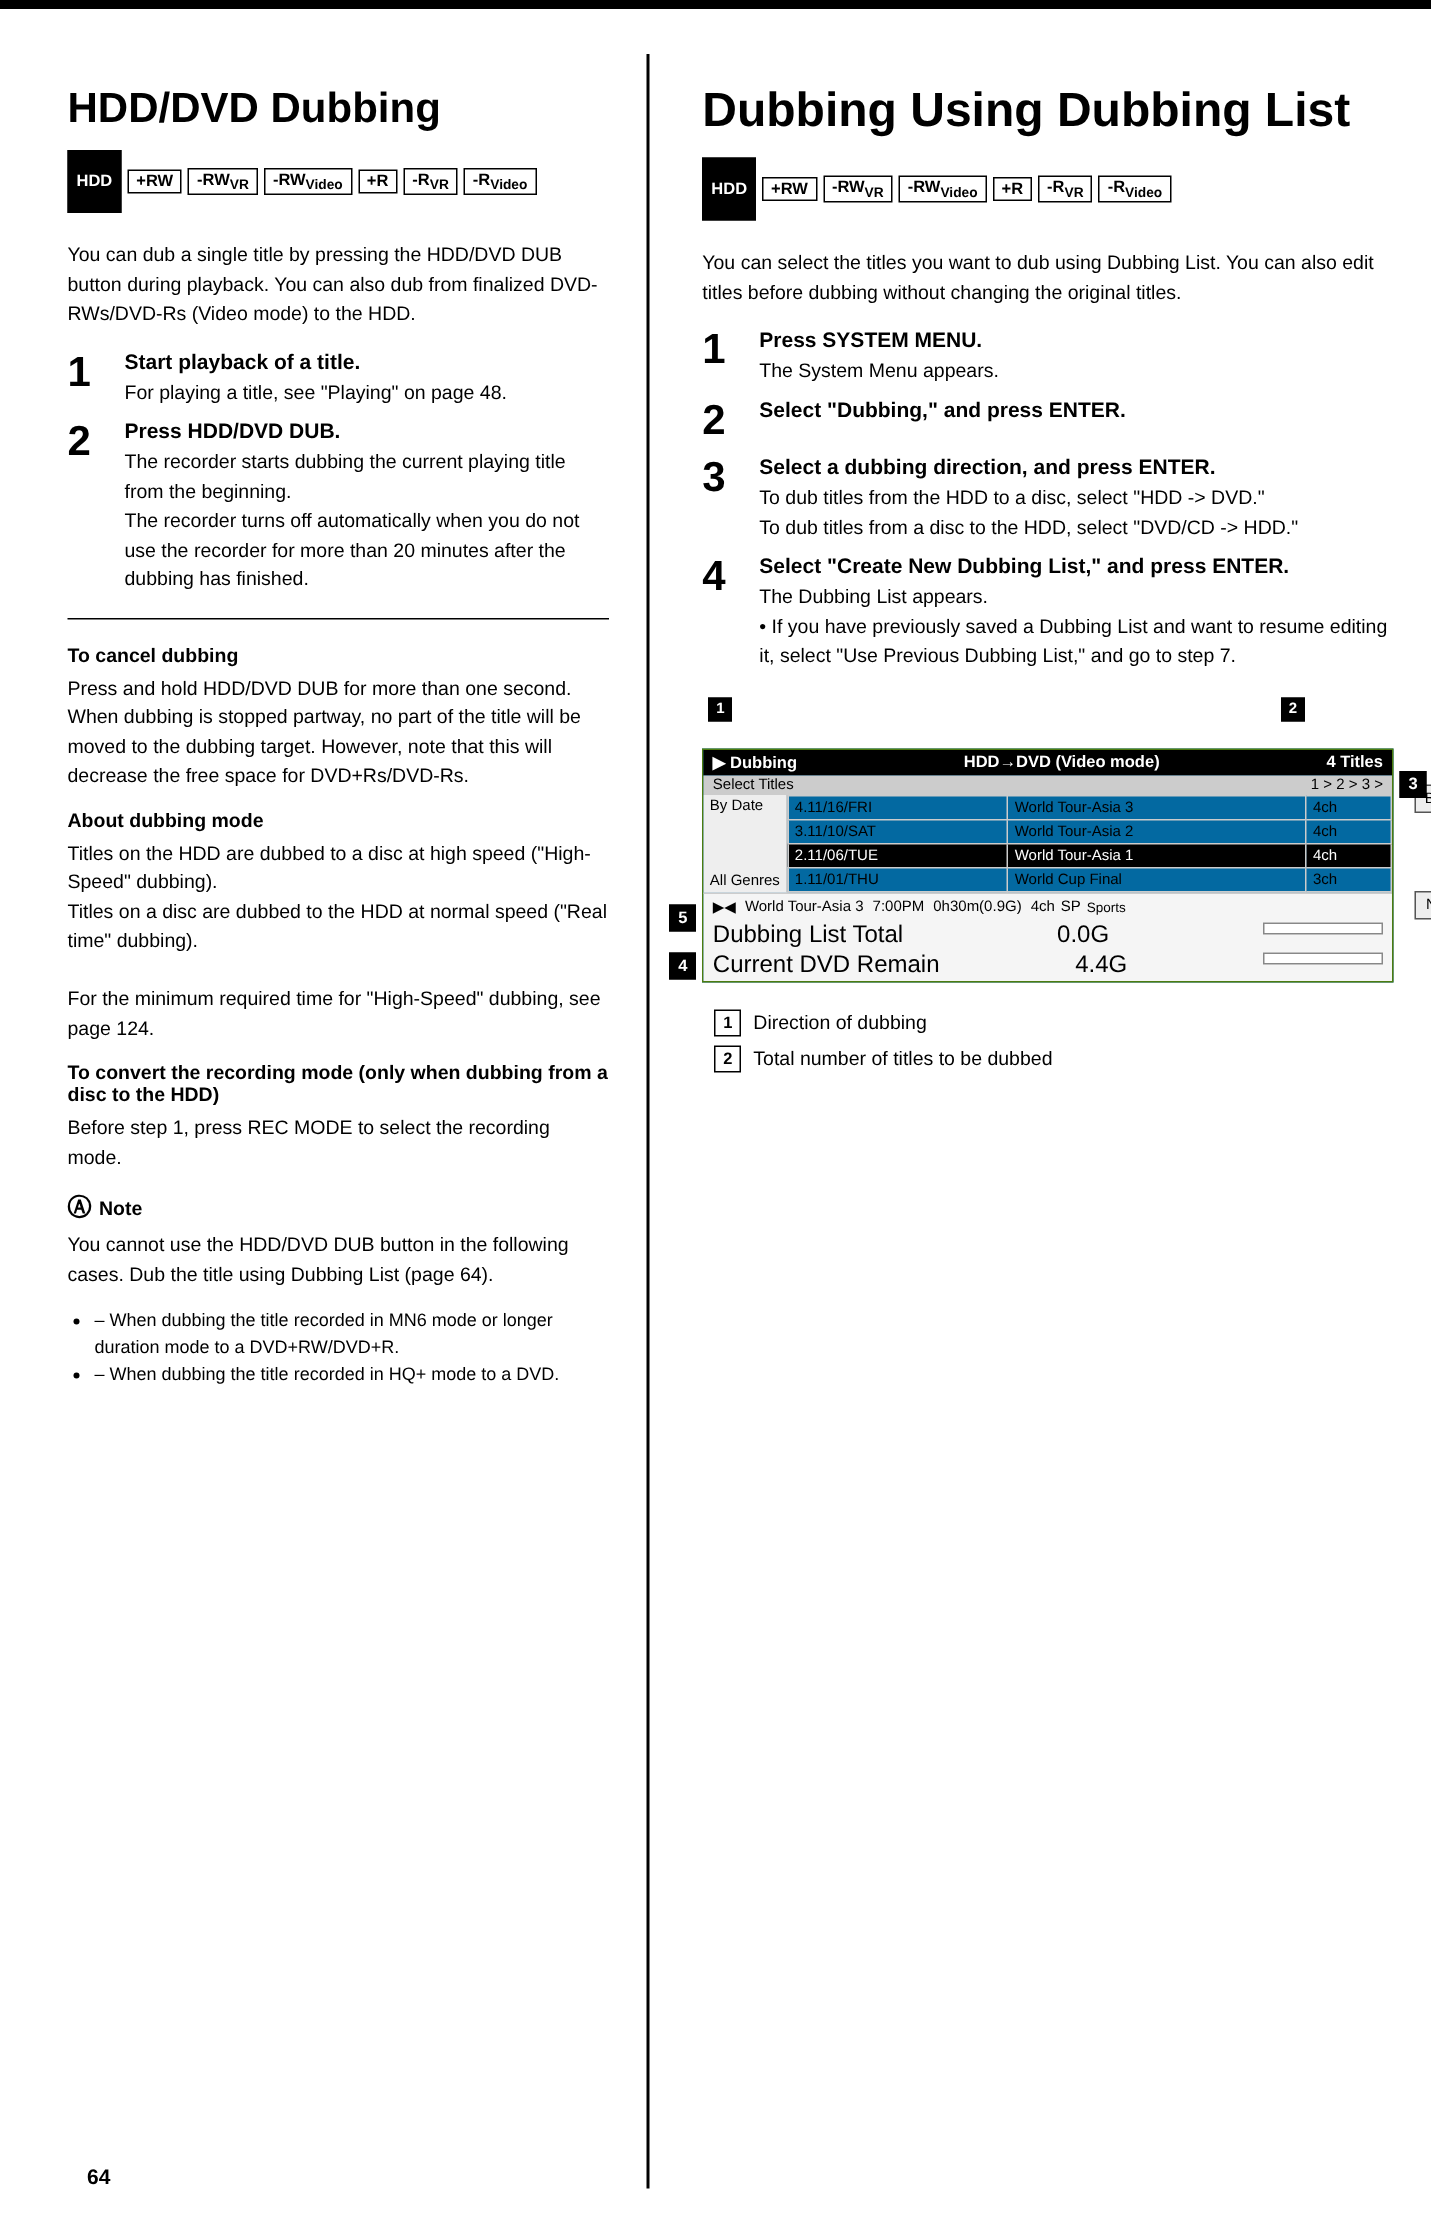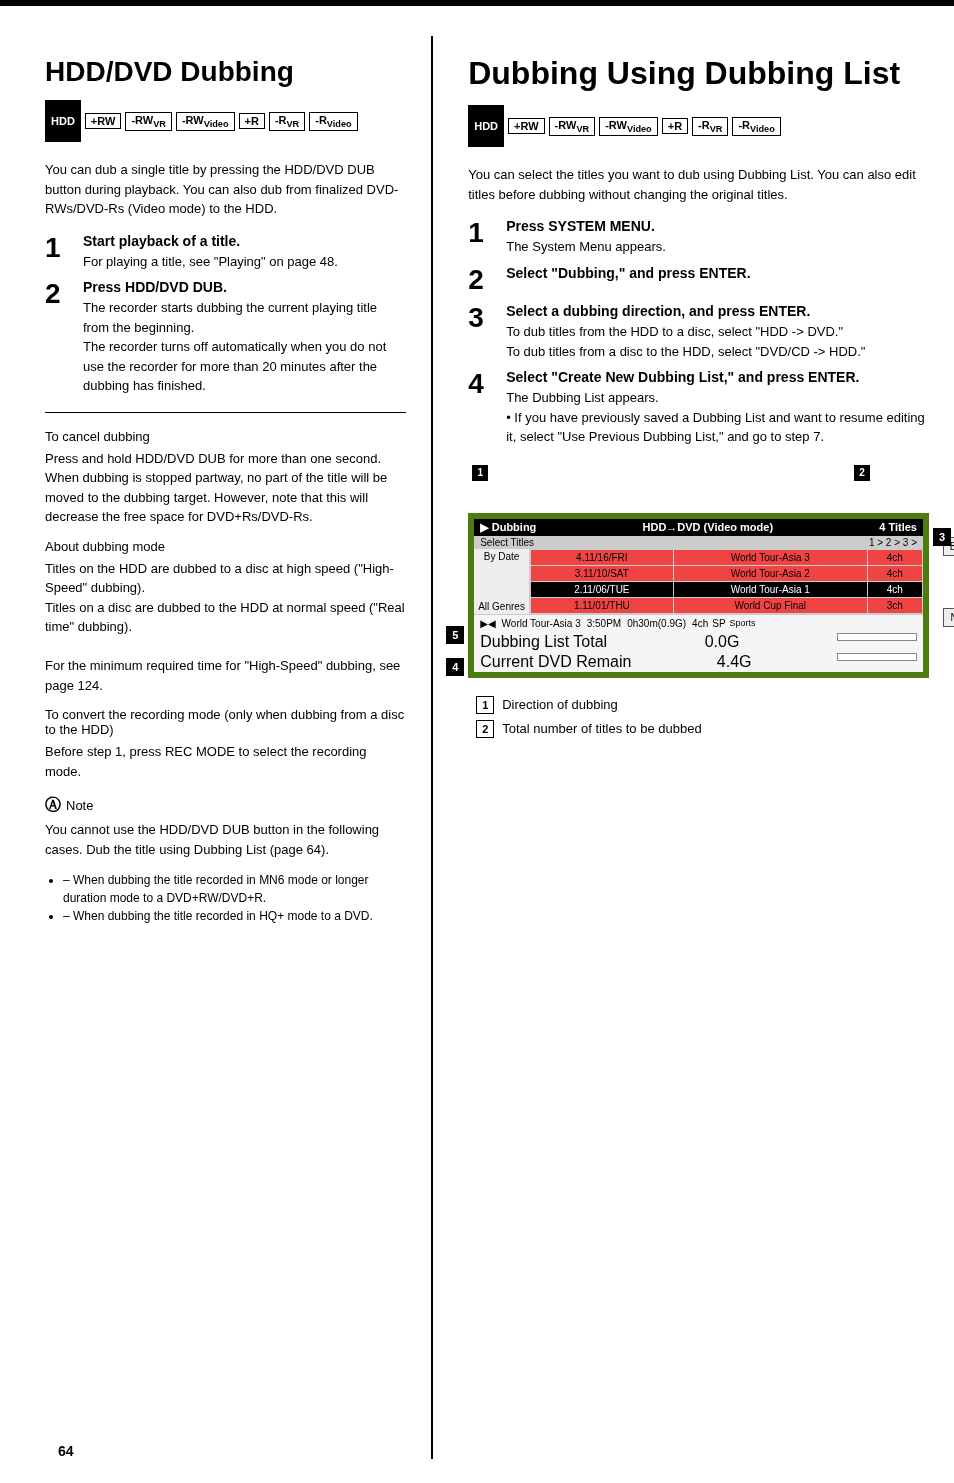--- a/index.html
+++ b/index.html
@@ -91,21 +91,21 @@
       font-size: 13px;
       line-height: 1.5;
     }
     .divider {
       border: none;
       border-top: 1.5px solid #000;
       margin: 16px 0;
     }
     .subsection-title {
       font-size: 13px;
-      font-weight: normal;
+      font-weight: bold;
       margin-bottom: 5px;
     }
     .subsection-text {
       font-size: 13px;
       line-height: 1.5;
       margin-bottom: 12px;
     }
     .note-icon {
       font-size: 16px;
       font-weight: bold;
@@ -142,23 +142,23 @@
     .step-number-right {
       font-size: 28px;
       font-weight: bold;
       min-width: 32px;
       line-height: 1.1;
       margin-right: 6px;
     }
     
     .diagram-container {
       position: relative;
-      margin: 32px 0 14px 0;
-      border: 6px solid #4d7c0f;
-      background: #ef4444;
+      margin: 18px 0 14px 0;
+      border: 1px solid #4d7c0f;
+      background: #0369a1;
       font-size: 11px;
     }
     .diagram-top-bar {
       display: flex;
       align-items: center;
       background: #000;
       color: #fff;
       padding: 2px 6px;
       font-size: 11px;
       font-weight: bold;
@@ -370,21 +370,21 @@
             <span>▶ <span>Dubbing</span></span>
             <span>HDD→DVD (Video mode)</span>
             <span>4 Titles</span>
           </div>
 
           <div class="diagram-mode-row">
             <span>Select Titles</span>
             <span>1 &gt; 2 &gt; 3 &gt;</span>
           </div>
 
-          <div style="display:flex;text-align:center;">
+          <div style="display:flex;">
             <div style="min-width:52px; padding:2px 4px; font-size:10px; background:#eee; border-right:1px solid #ccc; display:flex; flex-direction:column; justify-content:space-between;">
               <div style="margin-bottom:4px;">By Date</div>
               <div>All Genres</div>
             </div>
             <div style="flex:1;">
               <table class="diagram-table">
                 <tbody>
                   <tr>
                     <td>4.11/16/FRI</td>
                     <td>World Tour-Asia 3</td>
@@ -406,21 +406,21 @@
                     <td>3ch</td>
                   </tr>
                 </tbody>
               </table>
             </div>
           </div>
 
           <div style="display:flex; align-items:center; padding:3px 6px; font-size:10px; border-top:1px solid #ccc; background:#f5f5f5;">
             <span style="margin-right:6px;">▶◀</span>
             <span>World Tour-Asia 3</span>
-            <span style="margin-left:6px;">3:50PM</span>
+            <span style="margin-left:6px;">7:00PM</span>
             <span style="margin-left:6px;">0h30m(0.9G)</span>
             <span style="margin-left:6px;">4ch</span>
             <span style="margin-left:4px;">SP</span>
             <span style="margin-left:4px; font-size:9px;">Sports</span>
           </div>
 
           <div class="diagram-footer-row">
             <span>Dubbing List Total</span>
             <span>0.0G</span>
             <span class="progress-bar-outer"><span class="progress-bar-inner" style="width:2%;"></span></span>

